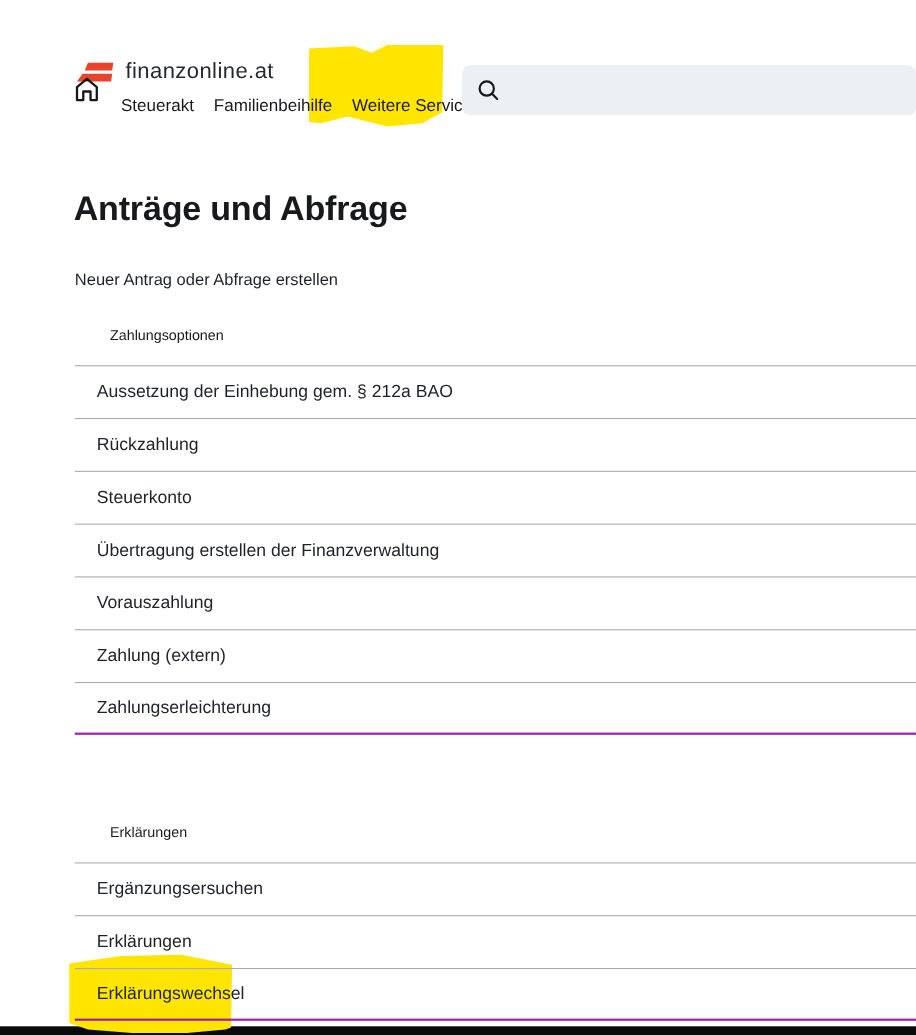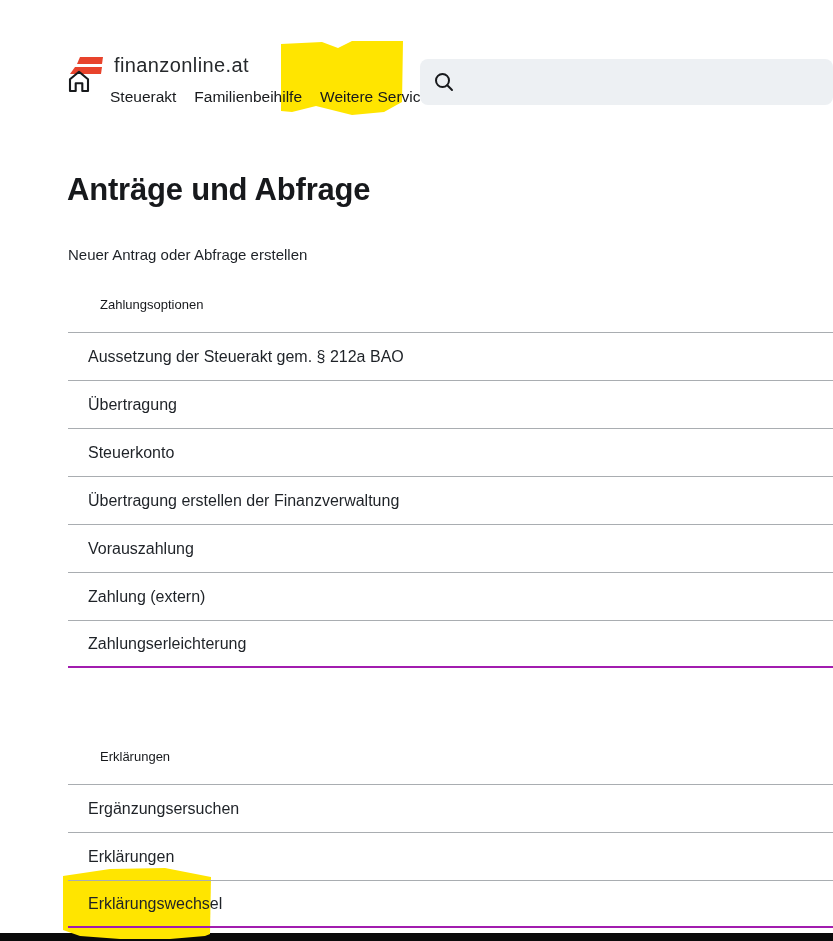--- a/index.html
+++ b/index.html
@@ -76,22 +76,22 @@
           <line x1="14.3" y1="14.3" x2="19" y2="19" stroke="#17191c" stroke-width="2" stroke-linecap="round"></line>
         </svg>
       </div>
     </div>
 
     <div class="page-title">Anträge und Abfrage</div>
     <div class="page-subtitle">Neuer Antrag oder Abfrage erstellen</div>
 
     <div class="section-heading sec1">Zahlungsoptionen</div>
     <div class="list list1">
-      <div class="row">Aussetzung der Steuerakt gem. § 212a BAO</div>
-      <div class="row">Übertragung</div>
+      <div class="row">Aussetzung der Einhebung gem. § 212a BAO</div>
+      <div class="row">Rückzahlung</div>
       <div class="row">Steuerkonto</div>
       <div class="row">Übertragung erstellen der Finanzverwaltung</div>
       <div class="row">Vorauszahlung</div>
       <div class="row">Zahlung (extern)</div>
       <div class="row">Zahlungserleichterung</div>
     </div>
 
     <div class="section-heading sec2">Erklärungen</div>
     <div class="list list2">
       <div class="row">Ergänzungsersuchen</div>

